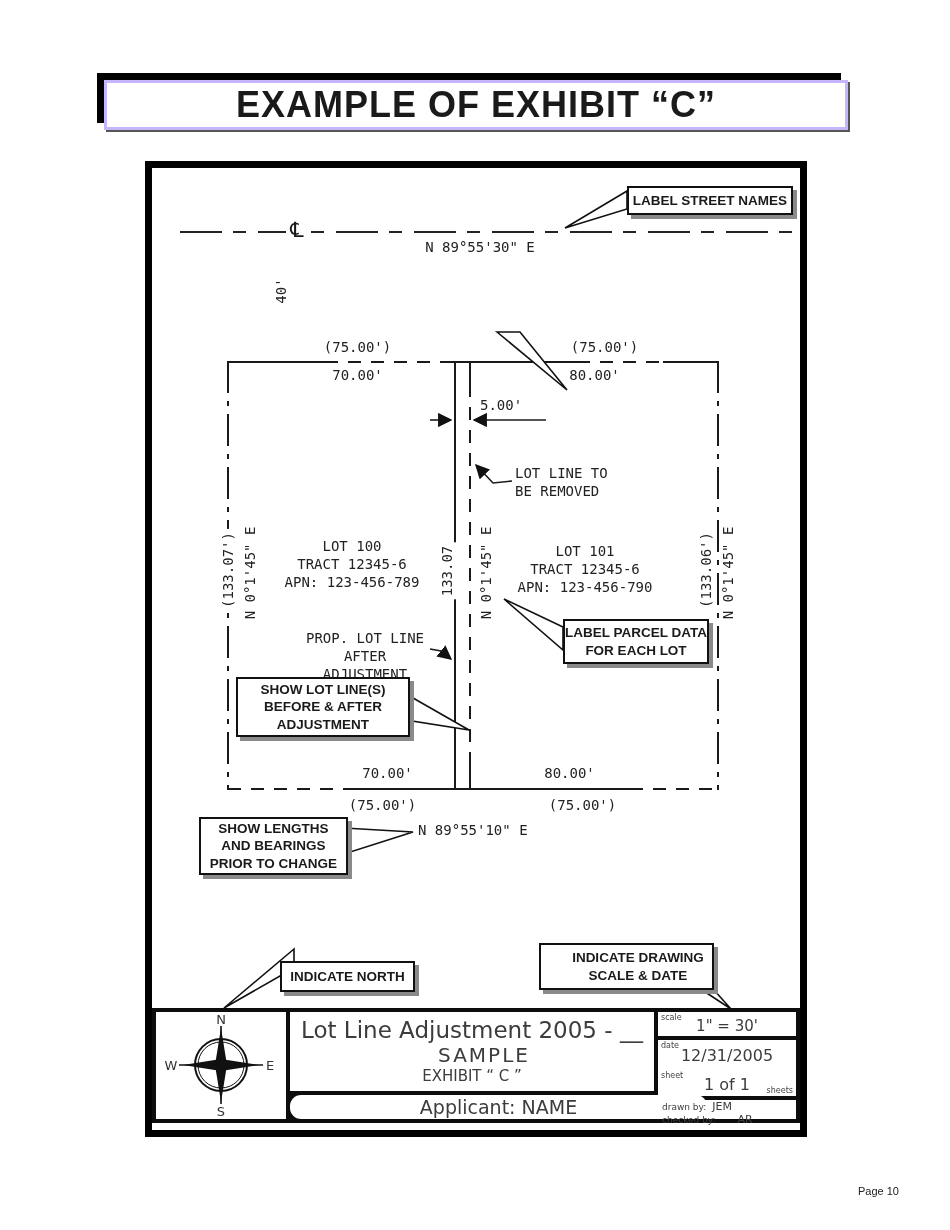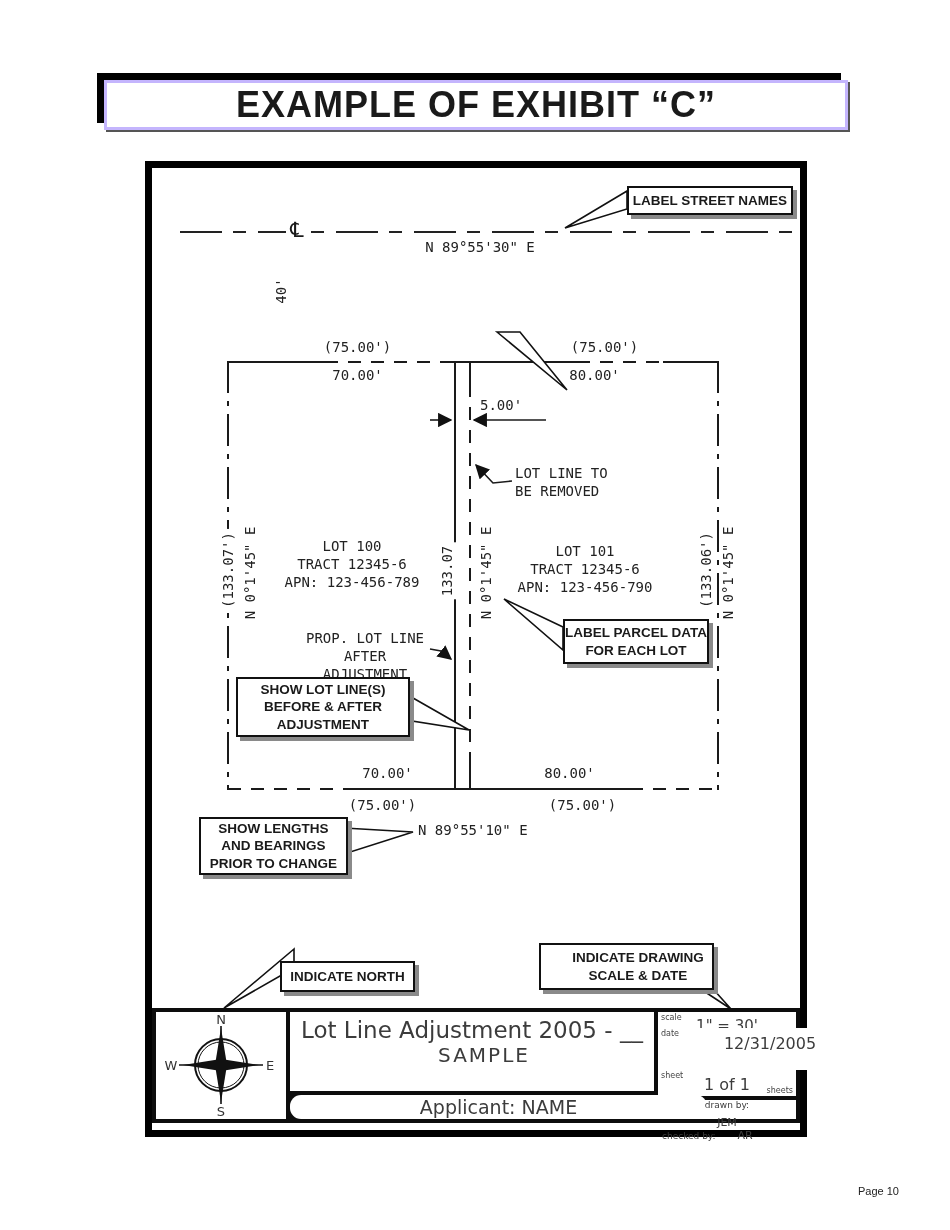--- a/index.html
+++ b/index.html
@@ -151,44 +151,45 @@
         <text x="65" y="12" text-anchor="middle" font-size="13" fill="#333" font-family="DejaVu Sans, sans-serif">N</text>
         <text x="114" y="58" text-anchor="middle" font-size="13" fill="#333" font-family="DejaVu Sans, sans-serif">E</text>
         <text x="65" y="104" text-anchor="middle" font-size="13" fill="#333" font-family="DejaVu Sans, sans-serif">S</text>
         <text x="15" y="58" text-anchor="middle" font-size="13" fill="#333" font-family="DejaVu Sans, sans-serif">W</text>
       </svg>
     </div>
 
     <div class="cell" style="left:138px;top:4px;width:364px;height:79px;text-align:center;">
       <div class="hand" style="font-size:23px;margin-top:5px;">Lot Line Adjustment 2005 - __</div>
       <div class="hand" style="font-size:20px;letter-spacing:2px;padding-left:24px;">SAMPLE</div>
+      <div class="hand" style="font-size:15px;">EXHIBIT “ C ”</div>
     </div>
 
     <div class="cell" style="left:138px;top:87px;width:417px;height:24px;text-align:center;border-radius:11px;">
       <div class="hand" style="font-size:19px;margin-top:1px;">Applicant: NAME</div>
     </div>
 
     <div class="cell" style="left:506px;top:4px;width:138px;height:24px;">
       <span class="tb-label" style="left:3px;top:1px;">scale</span>
       <div class="hand" style="font-size:15px;text-align:center;margin-top:5px;">1" = 30'</div>
     </div>
 
-    <div class="cell" style="left:506px;top:20px;width:138px;height:42px;padding-left:43px;">
+    <div class="cell" style="left:506px;top:32px;width:138px;height:42px;">
       <span class="tb-label" style="left:3px;top:1px;">date</span>
       <div class="hand" style="font-size:16px;text-align:center;margin-top:6px;">12/31/2005</div>
     </div>
 
     <div class="cell" style="left:506px;top:62px;width:138px;height:26px;">
       <span class="tb-label" style="left:3px;top:1px;">sheet</span>
       <div class="hand" style="font-size:16px;text-align:center;margin-top:5px;">1 of 1</div>
       <span class="tb-label" style="right:3px;bottom:1px;left:auto;position:absolute;">sheets</span>
     </div>
 
     <div class="cell" style="left:506px;top:92px;width:138px;height:19px;font-size:9px;">
-      <div style="display:flex;gap:6px;padding:0 4px;align-items:center;flex-direction:column;">
+      <div style="display:flex;gap:6px;padding:0 4px;align-items:center;">
         <span class="hand" style="font-size:9px;">drawn by:</span>
         <span class="hand" style="font-size:11px;">JEM</span>
       </div>
       <div style="display:flex;gap:22px;padding:0 4px;align-items:center;">
         <span class="hand" style="font-size:9px;">checked by:</span>
         <span class="hand" style="font-size:11px;">AR</span>
       </div>
     </div>
   </div>
 

